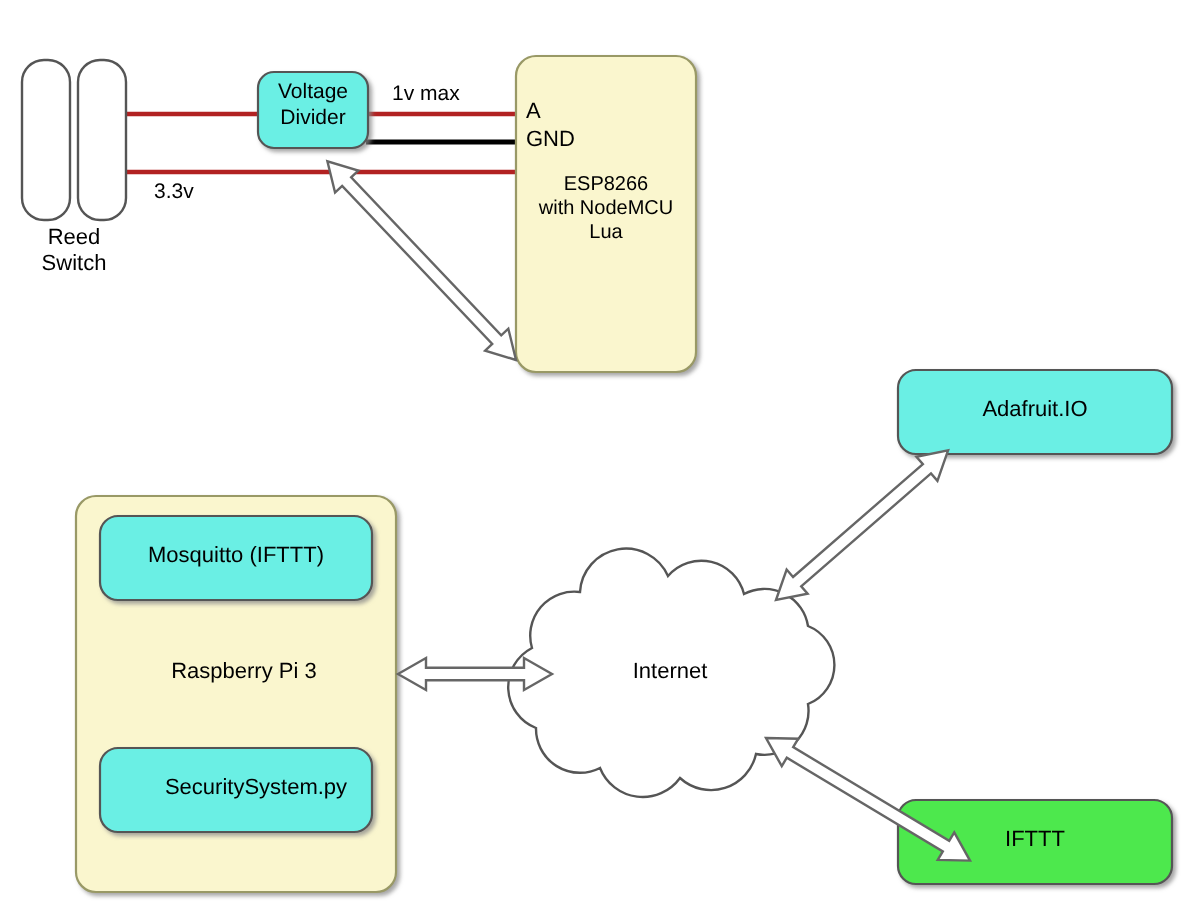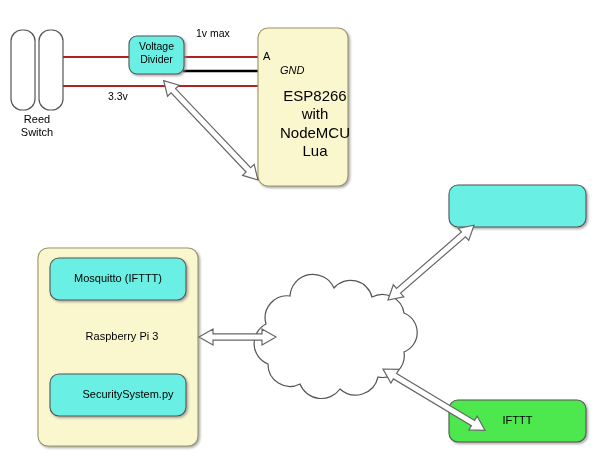--- a/index.html
+++ b/index.html
@@ -128,31 +128,33 @@
 
     </g>
   </svg>
 
   <div class="node-label" style="left:129px; top:40px; width:55px; font-size:10.5px;">Voltage
 Divider</div>
 
   <div class="node-label" style="left:4px; top:113px; width:66px; font-size:11px;">Reed
 Switch</div>
 
-  <div class="wire-label" style="left:196px; top:27px;">1v max</div>
-  <div class="wire-label" style="left:77px; top:90px;margin-left:31px;">3.3v</div>
+  <div class="wire-label" style="left:196px; top:41px;">1v max</div>
+  <div class="wire-label" style="left:77px; top:90px;">3.3v</div>
 
   <div class="pin-label" style="left:263px; top:50px;">A</div>
-  <div class="pin-label" style="left:280px; top:64px;font-style:italic;">GND</div>
+  <div class="pin-label" style="left:263px; top:64px;">GND</div>
 
-  <div class="node-label" style="left:258px; top:87px; width:90px; font-size:15px;padding-left:12px;">ESP8266
+  <div class="node-label" style="left:258px; top:87px; width:90px; font-size:10px;">ESP8266
 with NodeMCU
 Lua</div>
 
   <div class="node-label" style="left:50px; top:272px; width:136px; font-size:11px;">Mosquitto (IFTTT)</div>
   <div class="node-label" style="left:38px; top:330px; width:168px; font-size:11px;">Raspberry Pi 3</div>
   <div class="node-label" style="left:50px; top:388px; width:156px; font-size:11px;">SecuritySystem.py</div>
 
+  <div class="node-label" style="left:275px; top:330px; width:120px; font-size:11px;">Internet</div>
 
+  <div class="node-label" style="left:449px; top:199px; width:137px; font-size:11px;">Adafruit.IO</div>
 
   <div class="node-label" style="left:449px; top:414px; width:137px; font-size:11px;text-align:center;">IFTTT</div>
 
 </div>
 
 </body></html>

